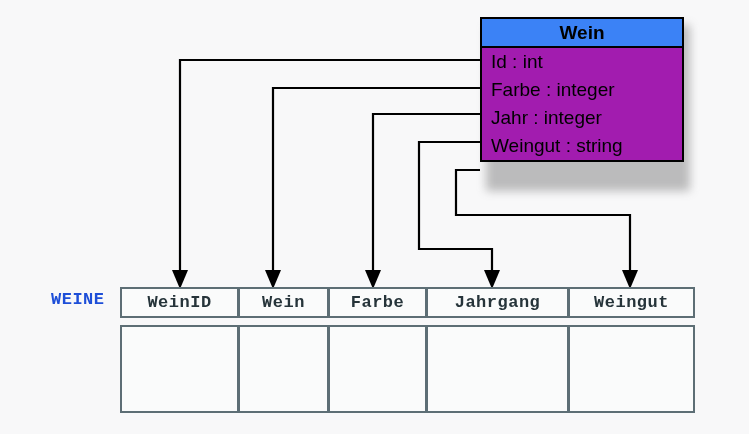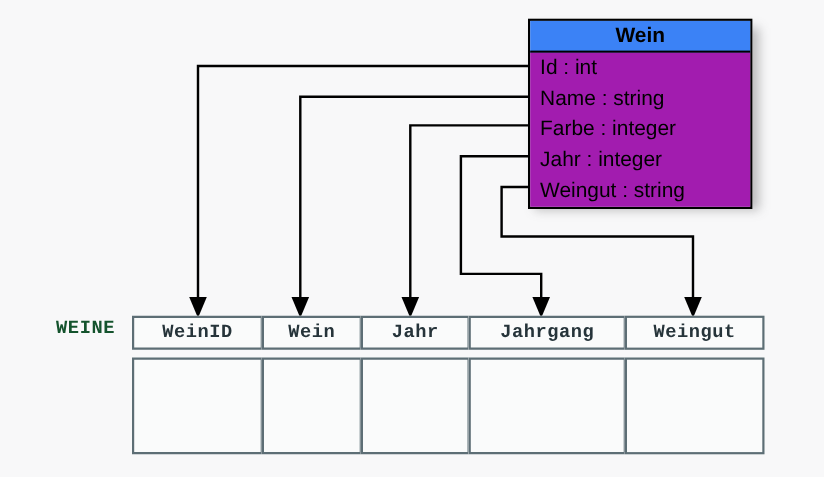--- a/index.html
+++ b/index.html
@@ -90,21 +90,21 @@
   }
 
   
   .rel-label {
     position: absolute;
     left: 51px;
     top: 290px;
     font-family: "Liberation Mono", "DejaVu Sans Mono", monospace;
     font-weight: bold;
     font-size: 17px;
-    color: #14532d;
+    color: #1d4ed8;
     letter-spacing: 0.5px;
     white-space: nowrap;
   }
   .rel-table {
     position: absolute;
     left: 120px;
     top: 287px;
   }
   .rel-row {
     display: flex;
@@ -172,34 +172,33 @@
       <polygon points="630,289 622,270 638,270"></polygon>
     </g>
   </svg>
 
   <div class="uml-shadow"></div>
 
   <div class="uml-class">
     <div class="uml-title">Wein</div>
     <div class="uml-attrs">
       <div class="uml-attr">Id : int</div>
-      <div class="uml-attr">Name : string</div>
       <div class="uml-attr">Farbe : integer</div>
       <div class="uml-attr">Jahr : integer</div>
       <div class="uml-attr">Weingut : string</div>
     </div>
   </div>
 
   <div class="rel-label">WEINE</div>
 
   <div class="rel-table">
     <div class="rel-row header">
       <div class="rel-cell c0">WeinID</div>
       <div class="rel-cell c1">Wein</div>
-      <div class="rel-cell c2">Jahr</div>
+      <div class="rel-cell c2">Farbe</div>
       <div class="rel-cell c3">Jahrgang</div>
       <div class="rel-cell c4">Weingut</div>
     </div>
     <div class="rel-row body">
       <div class="rel-cell c0"></div>
       <div class="rel-cell c1"></div>
       <div class="rel-cell c2"></div>
       <div class="rel-cell c3"></div>
       <div class="rel-cell c4"></div>
     </div>

